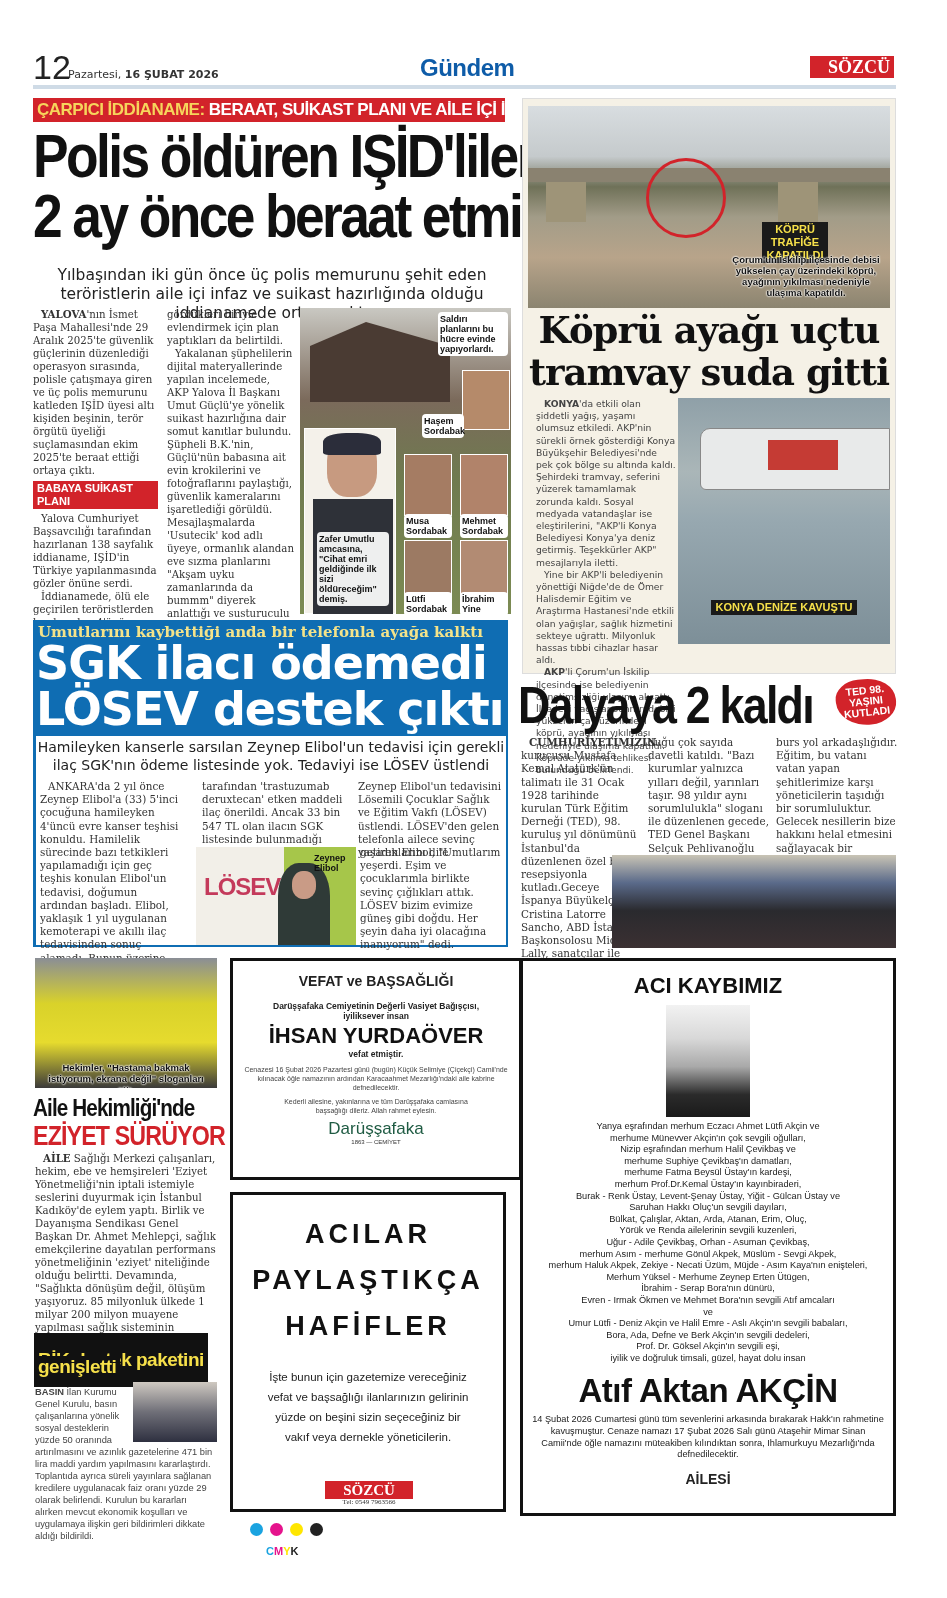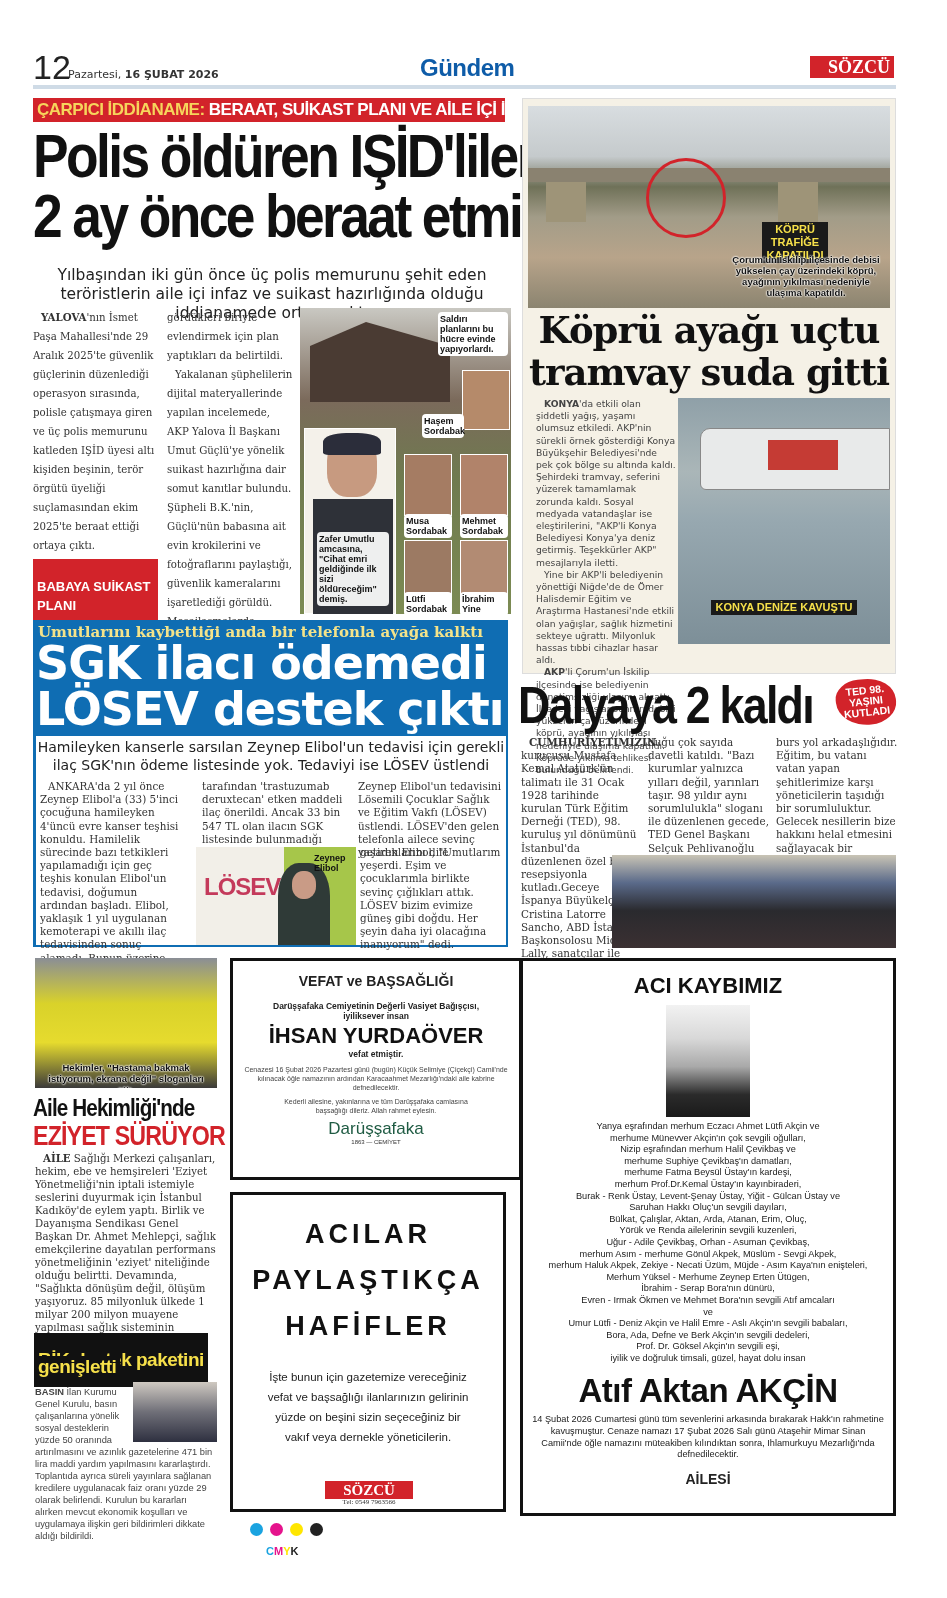--- a/index.html
+++ b/index.html
@@ -12,24 +12,24 @@
 .pgdate{left:68px;top:68px;font-size:11px;font-family:"DejaVu Sans",sans-serif;color:#333}
 .pgdate b{font-weight:bold}
 .section{left:420px;top:54px;font-size:24px;color:#0e5ca8;font-family:"Liberation Sans",sans-serif;font-weight:bold;letter-spacing:-0.5px}
 .logo{left:810px;top:56px;width:84px;height:22px;background:#d2232a;color:#fff;font-family:"Liberation Serif",serif;font-weight:bold;font-size:18px;line-height:22px;text-align:right;padding-right:4px}
 .rule{left:33px;top:85px;width:863px;height:4px;background:#cfdbe6}
 
 .kicker{left:33px;top:98px;width:472px;height:24px;background:#d2232a;color:#fff;font-size:17px;line-height:24px;padding-left:4px;font-family:"Liberation Sans",sans-serif;font-weight:bold;letter-spacing:-0.5px;white-space:nowrap;overflow:hidden}
 .kicker .y{color:#f6d55c}
 .hl1{left:33px;top:126px;width:478px;font-size:62px;line-height:60px;color:#111;font-family:"Liberation Sans",sans-serif;font-weight:bold;letter-spacing:-3px;transform:scaleX(0.86);transform-origin:left top;white-space:nowrap}
 .deck{left:33px;top:266px;width:478px;font-family:"DejaVu Sans",sans-serif;font-size:15.5px;line-height:19px;text-align:center;color:#222}
-.col{font-size:10.2px;line-height:19px;color:#333;text-align:left}
+.col{font-size:10.2px;line-height:13px;color:#333;text-align:left}
 .col p{text-indent:8px}
 .col b{font-weight:bold}
-.subhd{display:inline-block;background:#d2232a;color:#fff;font-family:"Liberation Sans",sans-serif;font-weight:bold;font-size:13px;padding:18px 4px;margin:4px 0 3px}
+.subhd{display:inline-block;background:#d2232a;color:#fff;font-family:"Liberation Sans",sans-serif;font-weight:bold;font-size:11px;padding:1px 4px;margin:4px 0 3px}
 .photo{background:#8a8a7a;overflow:hidden}
 .cap-bubble{background:#fff;border-radius:4px;font-family:"Liberation Sans",sans-serif;font-weight:bold;font-size:9px;line-height:10px;text-align:left;color:#111;padding:2px}
 
 .rbox{left:522px;top:98px;width:374px;height:576px;background:#f5f1e6;border:1px solid #ddd}
 .kh{left:528px;top:309px;width:362px;font-family:"DejaVu Serif",serif;font-weight:bold;font-size:37px;line-height:42px;text-align:center;color:#111;letter-spacing:-1px}
 .ylw{background:#1a1a1a;color:#f6e04a;font-family:"Liberation Sans",sans-serif;font-weight:bold;font-size:11px;padding:1px 4px;line-height:13px;display:inline-block}
 .wcap{color:#111;font-family:"Liberation Sans",sans-serif;font-weight:bold;font-size:9.5px;line-height:11px;text-align:center;text-shadow:0 0 2px #fff,0 0 2px #fff,0 0 2px #fff}
 .wcap2{color:#111;font-family:"Liberation Sans",sans-serif;font-weight:bold;font-size:10px;line-height:12px;text-align:center;text-shadow:0 0 2px #fff,0 0 2px #fff,0 0 2px #fff}
 .konya-col{font-family:"DejaVu Sans",sans-serif;font-size:9.2px;line-height:12.2px;color:#444}
 

